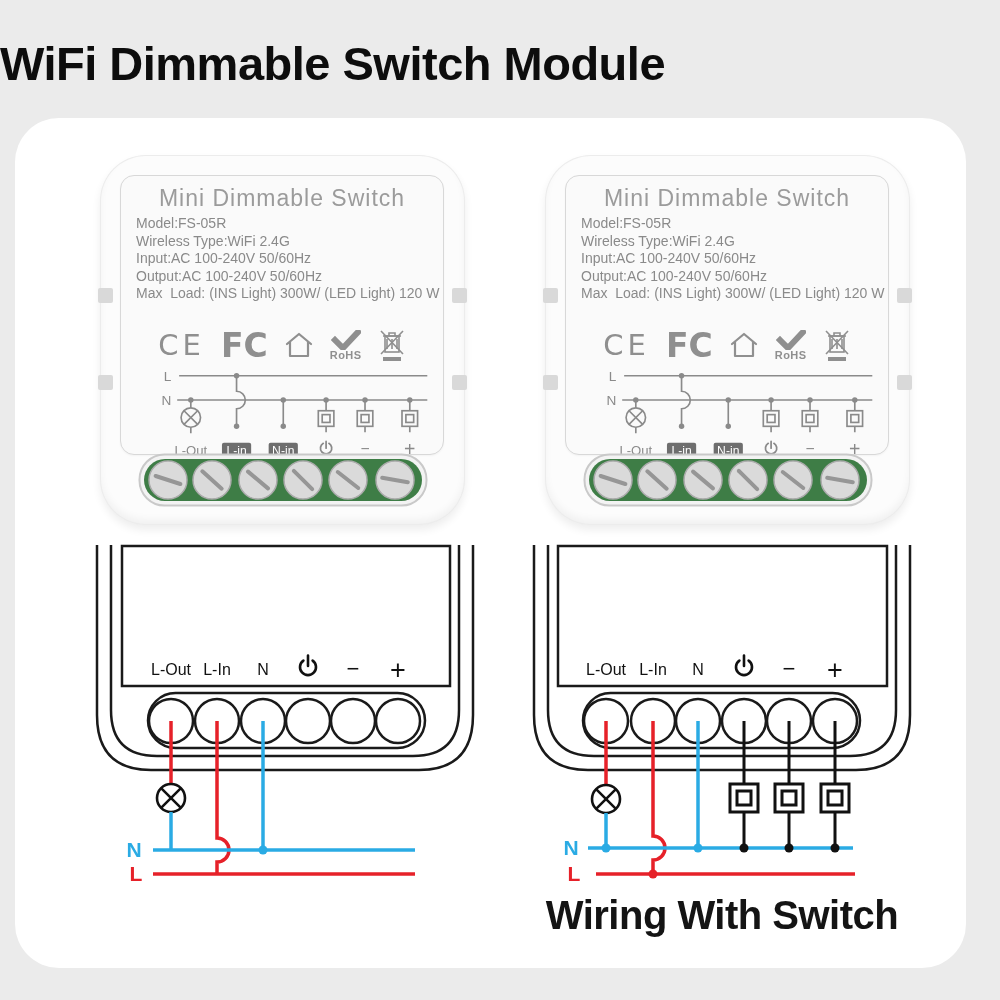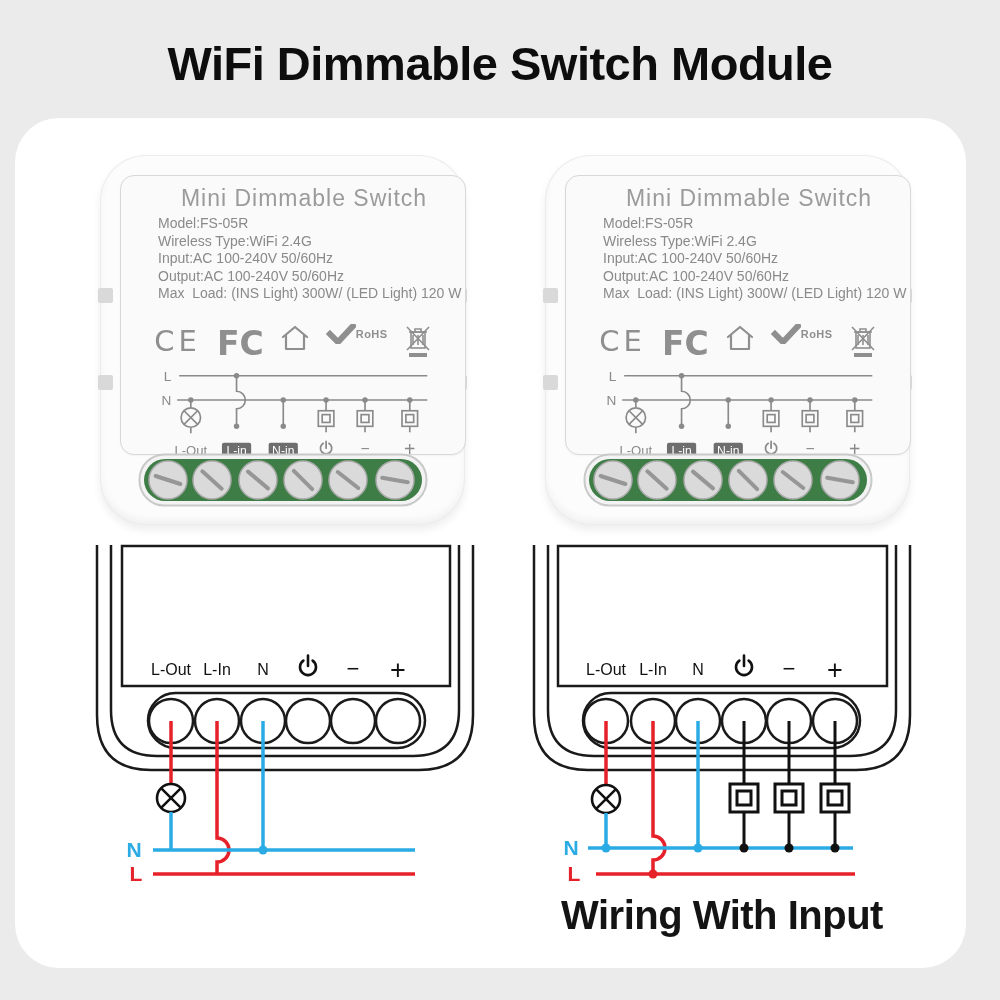--- a/index.html
+++ b/index.html
@@ -1,43 +1,43 @@
 <!DOCTYPE html>
 <html><head>
 <meta charset="utf-8">
 <style>
   html,body{margin:0;padding:0;}
   #stage{position:relative;width:1000px;height:1000px;background:#ebebeb;
          font-family:"Liberation Sans",sans-serif;overflow:hidden;}
   .abs{position:absolute;}
 
   
-  #page-title{left:0;top:36px;width:1000px;text-align:center;
+  #page-title{left:0;top:36px;width:1000px;text-align:left;
     font-size:47px;font-weight:700;color:#0d0d0d;letter-spacing:-0.5px;}
 
   
   #card{left:15px;top:118px;width:951px;height:850px;background:#ffffff;border-radius:44px;}
 
   
   .module{width:365px;height:370px;top:155px;background:#fcfcfc;border-radius:46px;
     box-shadow:inset 0 0 0 1px #ececec, inset 0 -5px 8px rgba(0,0,0,.05), 0 5px 9px rgba(0,0,0,.07);}
   #module-left{left:100px;} #module-right{left:545px;}
   .tab{position:absolute;width:15px;height:15px;background:#d9d9d9;border-radius:2px;}
   .tab.l{left:-2px;} .tab.r{right:-2px;}
   .tab.t1{top:133px;} .tab.t2{top:220px;}
   .m-panel{position:absolute;left:20px;top:20px;width:322px;height:278px;background:#fafafa;
-    border:1.5px solid #d8d8d8;border-radius:14px;box-shadow:0 1px 2px rgba(0,0,0,.04);padding-left:22px;}
+    border:1.5px solid #d8d8d8;border-radius:14px;box-shadow:0 1px 2px rgba(0,0,0,.04);}
   .m-name{margin-top:9px;text-align:center;font-size:23px;color:#9b9b9b;letter-spacing:1px;}
   .m-specs{margin:3px 0 0 15px;}
   .m-spec{font-size:14px;line-height:17.6px;color:#8a8a8a;white-space:pre;}
   .m-certs{position:absolute;left:20px;right:20px;top:148px;height:42px;display:flex;
-    align-items:flex-start;justify-content:center;gap:16px;color:#8f8f8f;}
+    align-items:center;justify-content:center;gap:16px;color:#8f8f8f;}
   .ce-text{font-size:29px;letter-spacing:4px;font-family:"DejaVu Sans",sans-serif;}
   .fcc-text{font-size:33px;letter-spacing:0;font-family:"DejaVu Sans",sans-serif;font-weight:700;}
-  .rohs-wrap{display:flex;flex-direction:row;align-items:center;line-height:10px;}
+  .rohs-wrap{display:flex;flex-direction:column;align-items:center;line-height:10px;}
   .rohs-label{font-size:11px;font-weight:700;color:#8f8f8f;letter-spacing:.5px;}
   .print-svg{position:absolute;left:11px;top:189px;width:322px;height:109px;}
   .terms-svg{position:absolute;left:38px;top:298px;width:290px;height:54px;}
 
   
   #wiring-left{left:85px;top:540px;width:400px;height:345px;}
   #wiring-right{left:520px;top:540px;width:460px;height:345px;}
   .caption{top:893px;text-align:center;font-size:40px;font-weight:700;color:#141414;letter-spacing:-0.5px;}
   #caption-left{left:85px;width:400px;}
   #caption-right{left:520px;width:404px;}
@@ -347,15 +347,15 @@
     <circle cx="86" cy="308" r="4.5" fill="#2aabe4"></circle>
     <circle cx="178" cy="308" r="4.5" fill="#2aabe4"></circle>
     <circle cx="224" cy="308" r="4.5" fill="#111"></circle>
     <circle cx="269" cy="308" r="4.5" fill="#111"></circle>
     <circle cx="315" cy="308" r="4.5" fill="#111"></circle>
     <circle cx="133" cy="334" r="4.5" fill="#e62129"></circle>
     <text x="51" y="315" font-size="21" font-weight="bold" fill="#2aabe4" text-anchor="middle">N</text>
     <text x="54" y="341" font-size="21" font-weight="bold" fill="#e62129" text-anchor="middle">L</text>
   </svg>
 
-  <div class="abs caption" id="caption-right">Wiring With Input</div>
+  <div class="abs caption" id="caption-right">Wiring With Switch</div>
 
 </div>
 
 </body></html>

